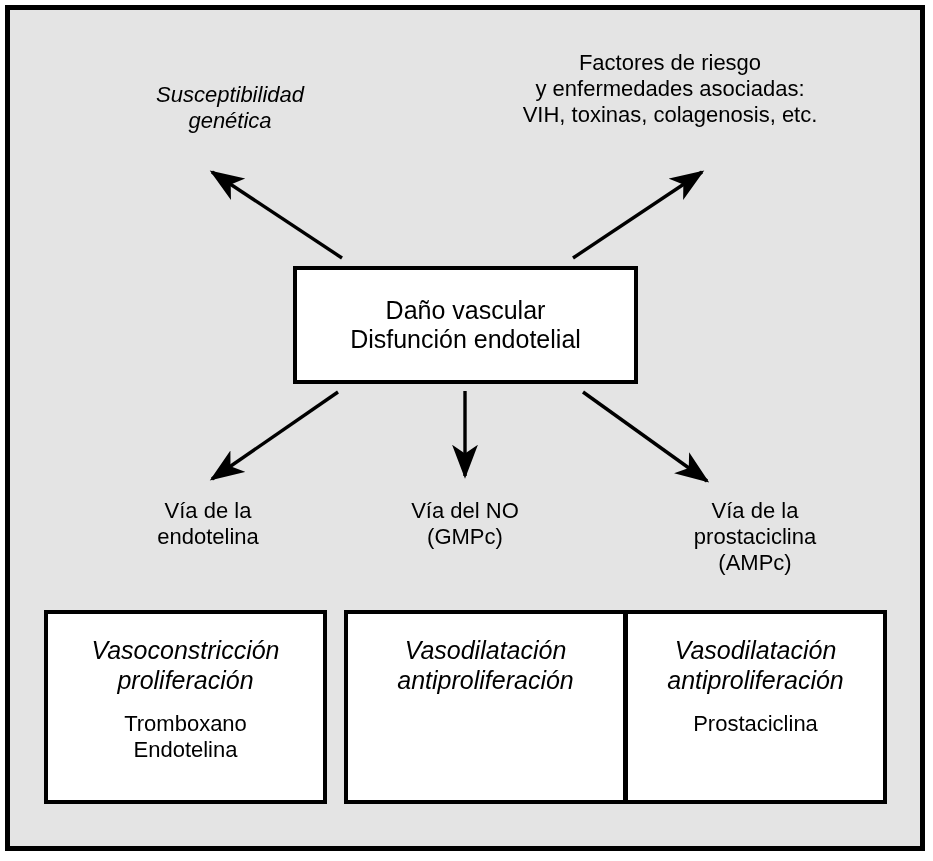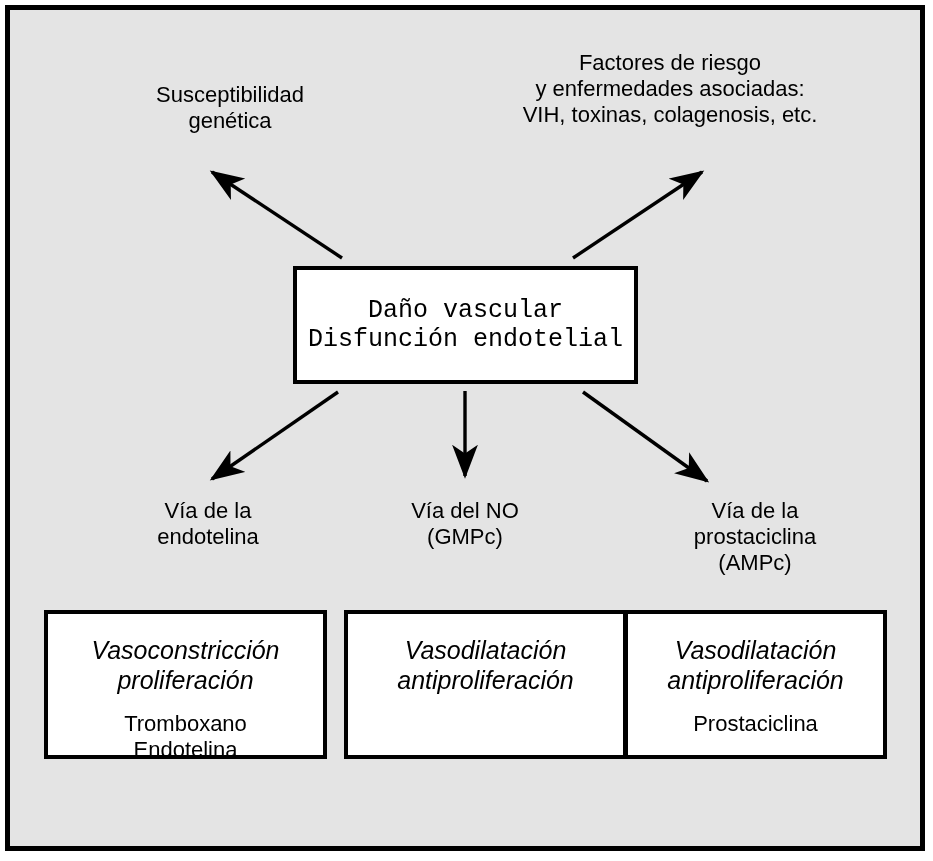--- a/index.html
+++ b/index.html
@@ -33,20 +33,21 @@
     font-size: 22px;
     line-height: 1.18;
     white-space: pre-line;
     letter-spacing: 0px;
   }
   
   #label-genetic {
     left: 20px;
     top: 82px;
     width: 420px;
+    font-style: italic;
   }
   
   #label-riskfactors {
     left: 420px;
     top: 50px;
     width: 500px;
   }
   
   #central-box {
     position: absolute;
@@ -58,32 +59,31 @@
     border: 4px solid #000000;
     background: #ffffff;
     display: flex;
     align-items: center;
     justify-content: center;
   }
   #central-box .node-text {
     position: static;
     width: 100%;
     font-size: 25px;
-    font-family: Liberation Mono, monospace;
   }
   
   #label-path-endotelina { left: 78px;  top: 498px; width: 260px; }
   #label-path-no         { left: 340px; top: 498px; width: 250px; text-align: center; }
   #label-path-prosta     { left: 620px; top: 498px; width: 270px; }
 
   
   .outcome-box {
     position: absolute;
     top: 610px;
-    height: 149px;
+    height: 194px;
     box-sizing: border-box;
     border: 4px solid #000000;
     background: #ffffff;
     padding-top: 22px;
   }
   #outcome-box-1 { left: 44px;  width: 283px; }
   #outcome-box-2 { left: 344px; width: 283px; }
   #outcome-box-3 { left: 624px; width: 263px; }
 
   .outcome-italic {

